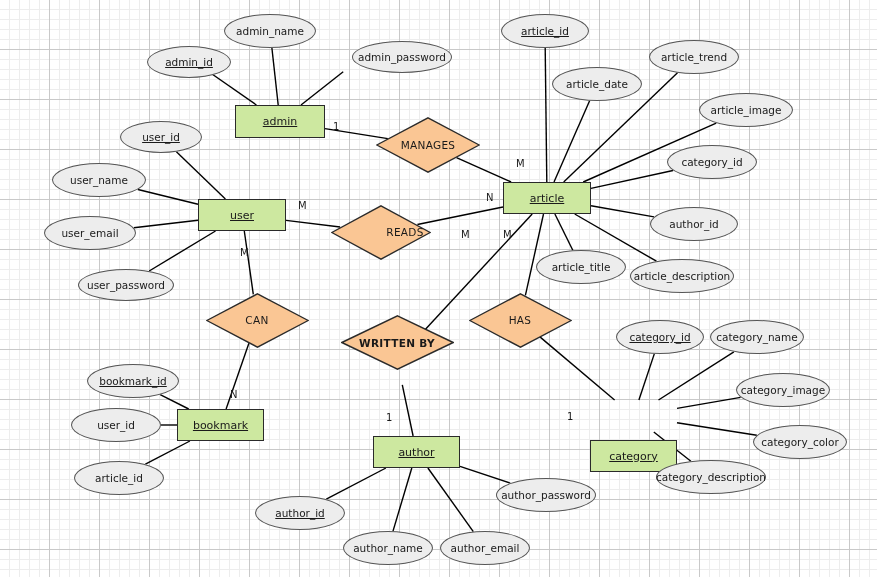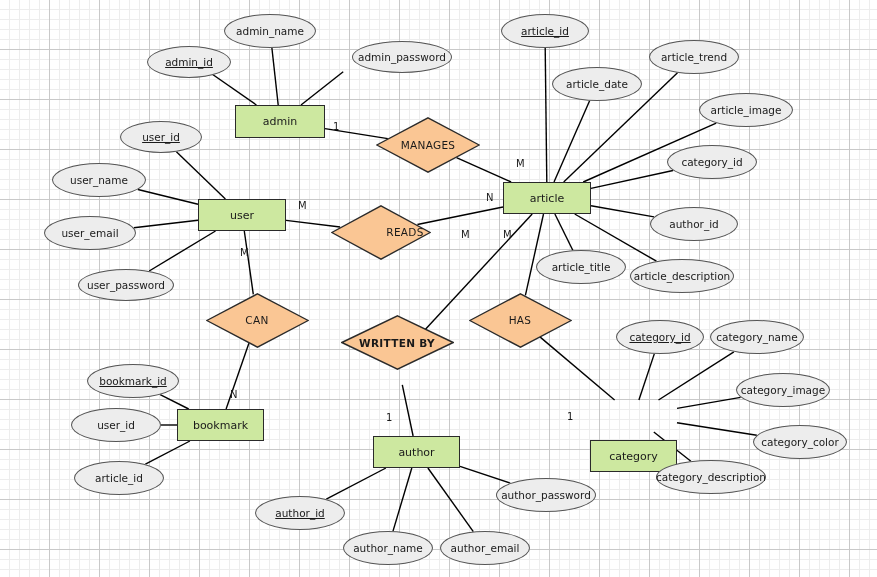--- a/index.html
+++ b/index.html
@@ -37,20 +37,21 @@
     align-items: center;
     justify-content: center;
     text-align: center;
     white-space: nowrap;
   }
   .entity {
     background: #cde8a0;
     border: 1px solid #2a2a2a;
     font-size: 11px;
     color: #1a1a1a;
+    text-decoration: underline;
   }
   .attribute {
     background: #ededed;
     border: 1px solid #555555;
     border-radius: 50%;
     font-size: 10.5px;
     color: #1a1a1a;
   }
   .attribute.key > span {
     text-decoration: underline;

